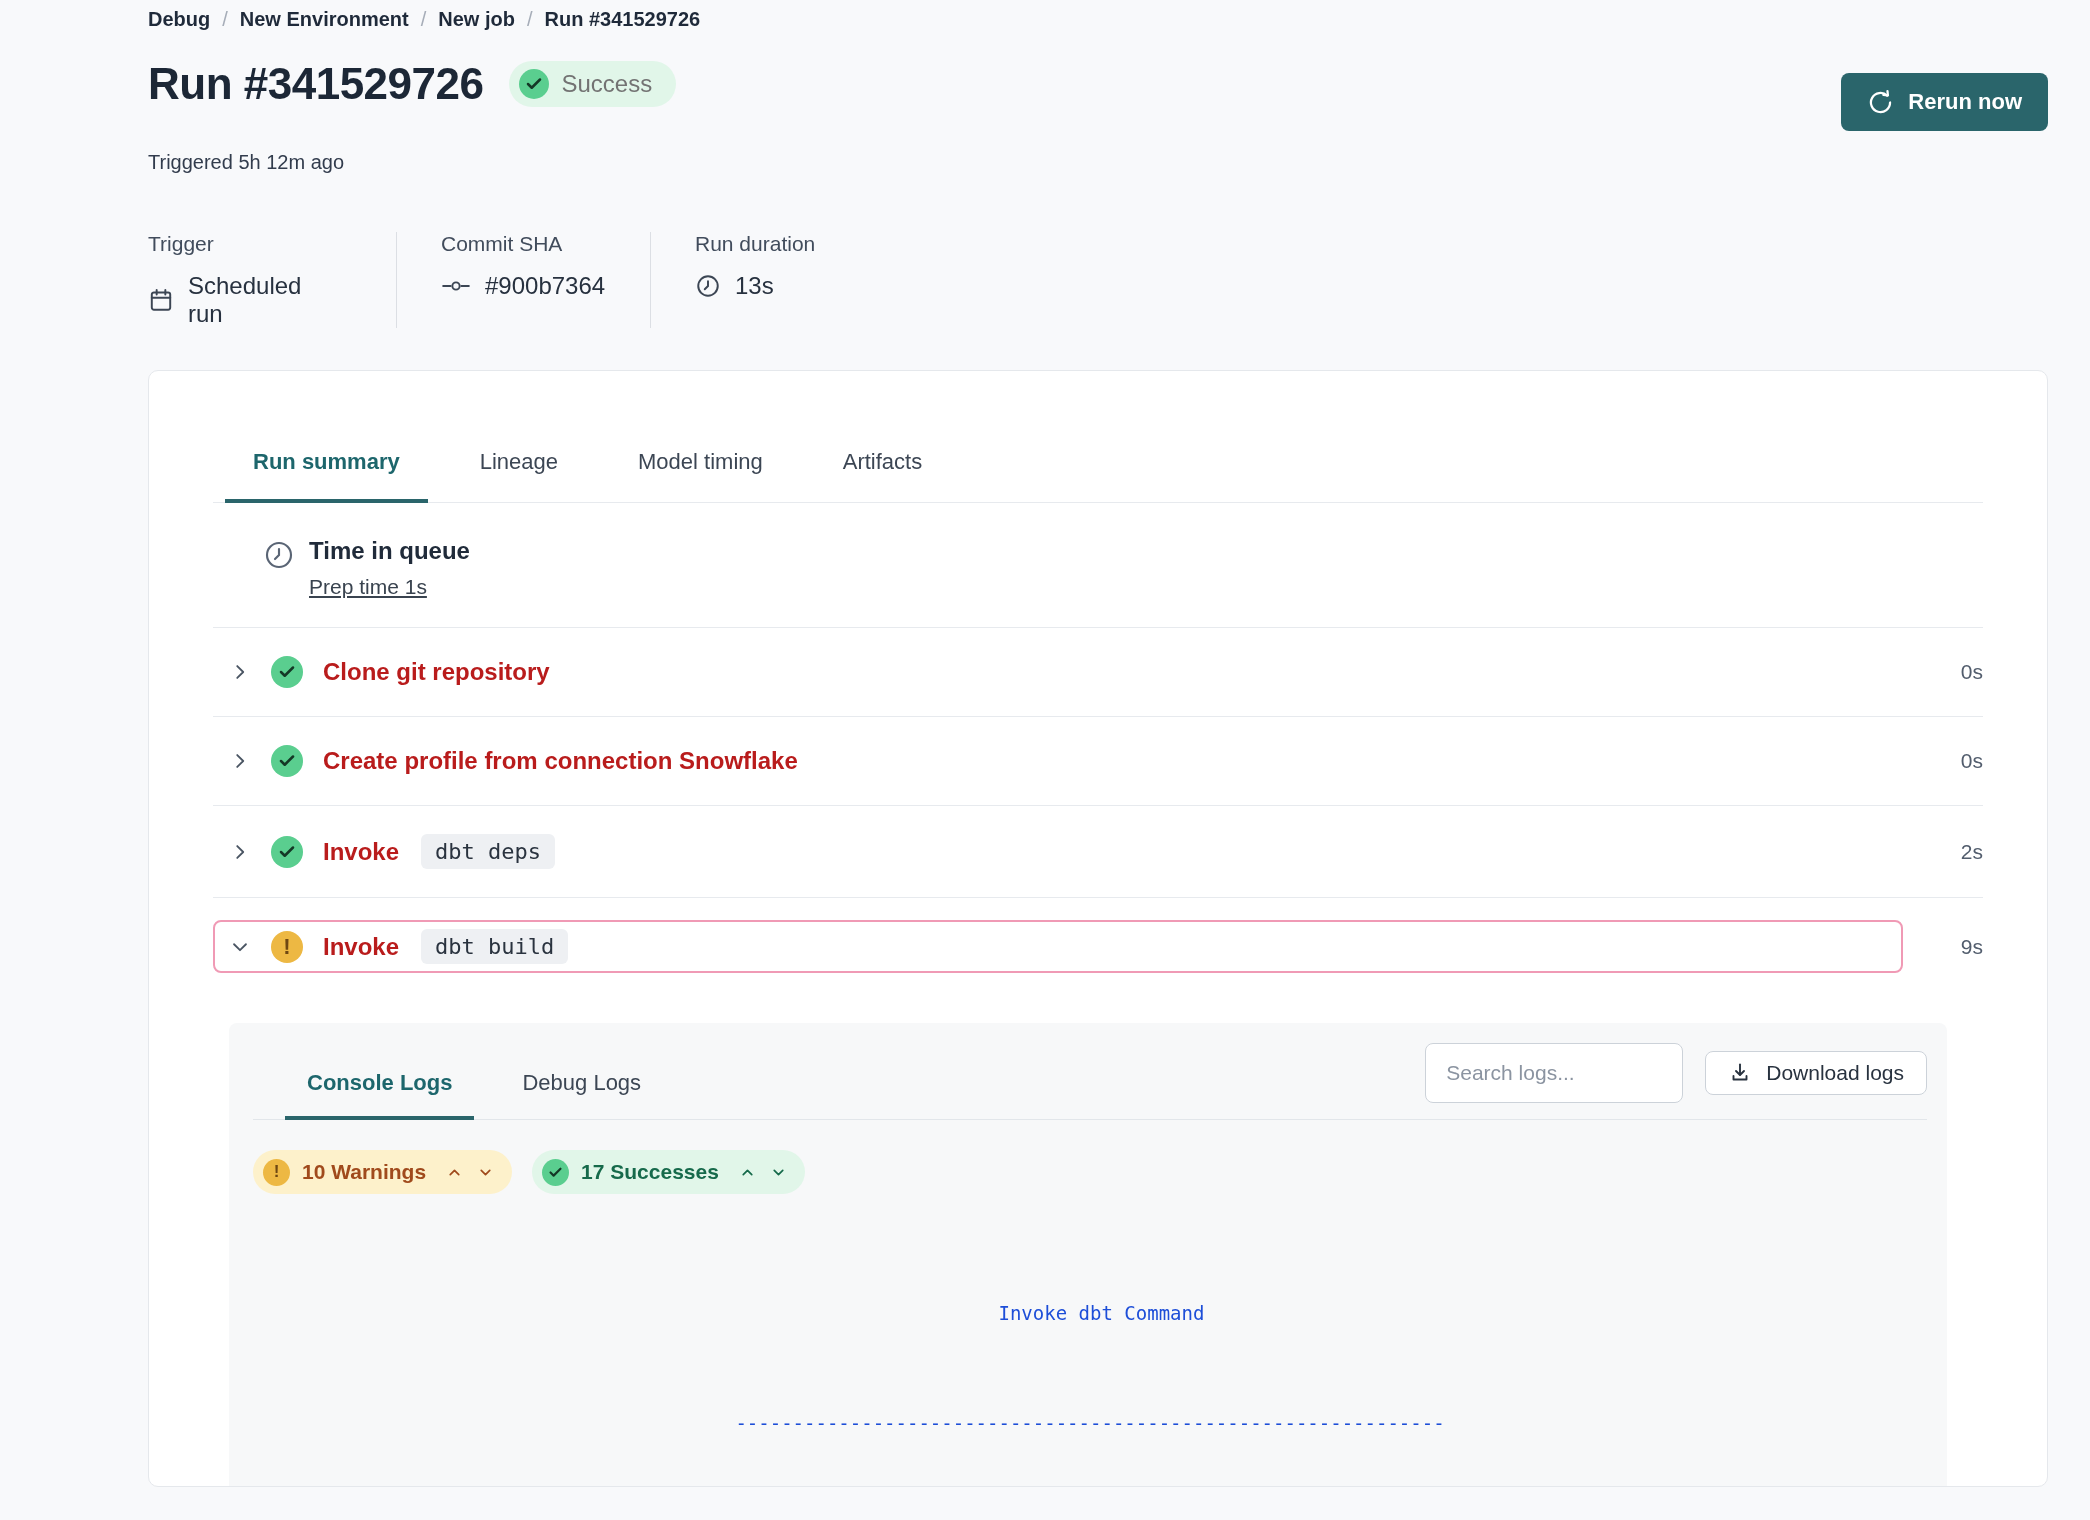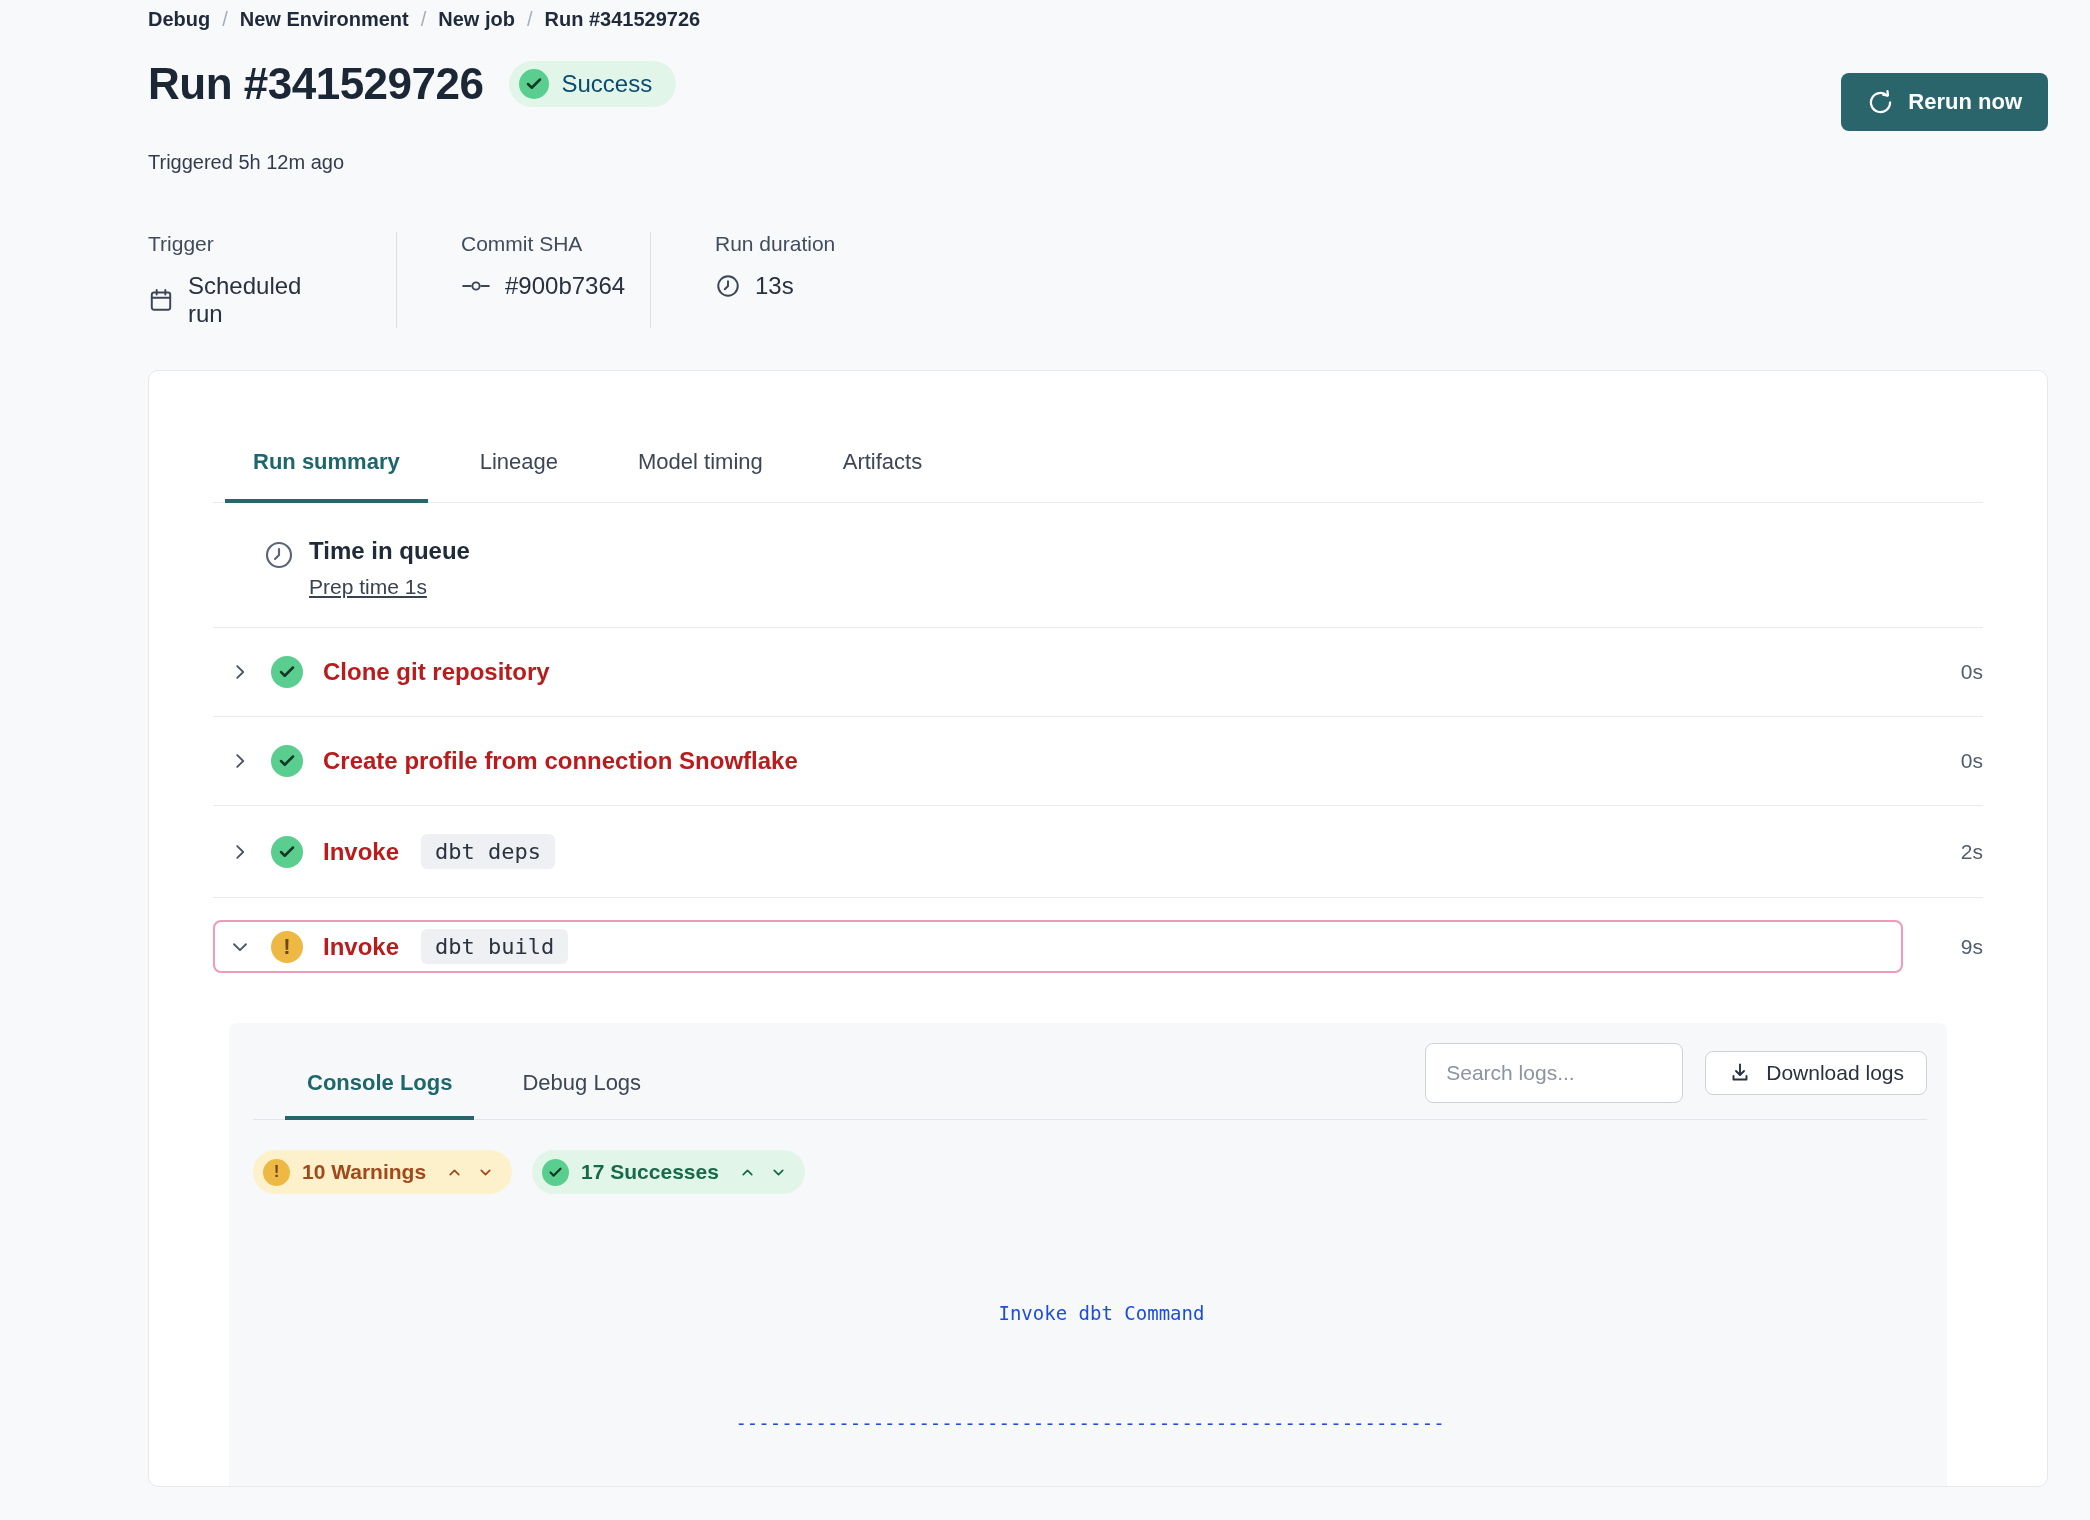--- a/index.html
+++ b/index.html
@@ -18,31 +18,31 @@
   .breadcrumb .sep { color: #a6adb8; font-weight: 400; }
 
   
   .title-row { display: flex; justify-content: space-between; align-items: flex-start; margin-top: 28px; }
   .title-left { display: flex; align-items: center; gap: 26px; }
   h1 { font-size: 44px; font-weight: 700; color: #1c2736; letter-spacing: -0.5px; }
   .status-badge { display: inline-flex; align-items: center; gap: 12px; background: #e1f6e9;
     border-radius: 999px; padding: 8px 24px 8px 10px; }
   .status-badge .circle { width: 30px; height: 30px; border-radius: 50%; background: #5ace8f;
     display: flex; align-items: center; justify-content: center; }
-  .status-badge .label { font-size: 24px; color: #0c4a6e; font-weight: 500; }
+  .status-badge .label { font-size: 24px; color: #737373; font-weight: 500; }
   .rerun-btn { background: #2a656b; color: #ffffff; border: none; border-radius: 8px;
     height: 58px; padding: 0 26px; font-size: 22px; font-weight: 600;
     display: inline-flex; align-items: center; gap: 14px; cursor: pointer; margin-top: 14px;
     font-family: "Liberation Sans", sans-serif; }
   .triggered { font-size: 20px; color: #323c4d; margin-top: 20px; }
 
   
   .meta-row { display: flex; margin-top: 58px; }
   .meta-col { padding-right: 56px; }
-  .meta-col + .meta-col { border-left: 1px solid #dcdfe4; padding-left: 64px; }
+  .meta-col + .meta-col { border-left: 1px solid #dcdfe4; padding-left: 44px; }
   .meta-label { font-size: 21px; color: #414c5c; }
   .meta-value { display: flex; align-items: center; gap: 14px; margin-top: 16px;
     font-size: 24px; color: #27313f; font-weight: 500; }
   .meta-col.c1 { width: 248px; }
   .meta-col.c2 { width: 254px; }
   .icon-gray { color: #3c4654; flex: 0 0 auto; }
 
   
   .card { background: #ffffff; border: 1px solid #e5e8ec; border-radius: 10px;
     margin-top: 42px; padding: 78px 64px 0 64px; height: 1117px; overflow: hidden; }

